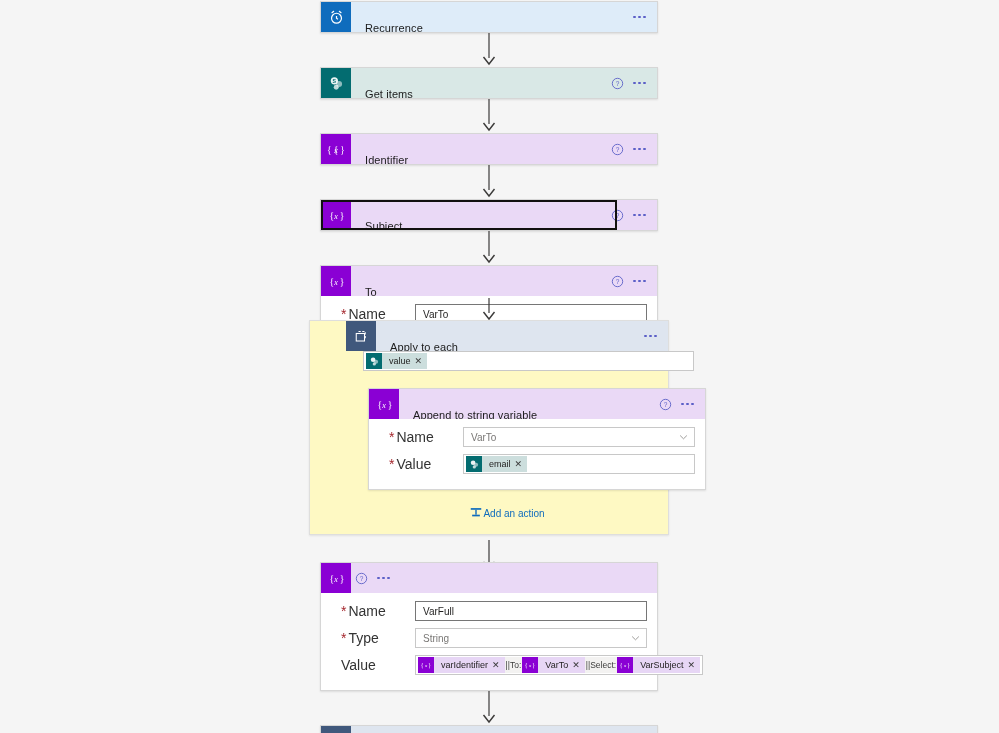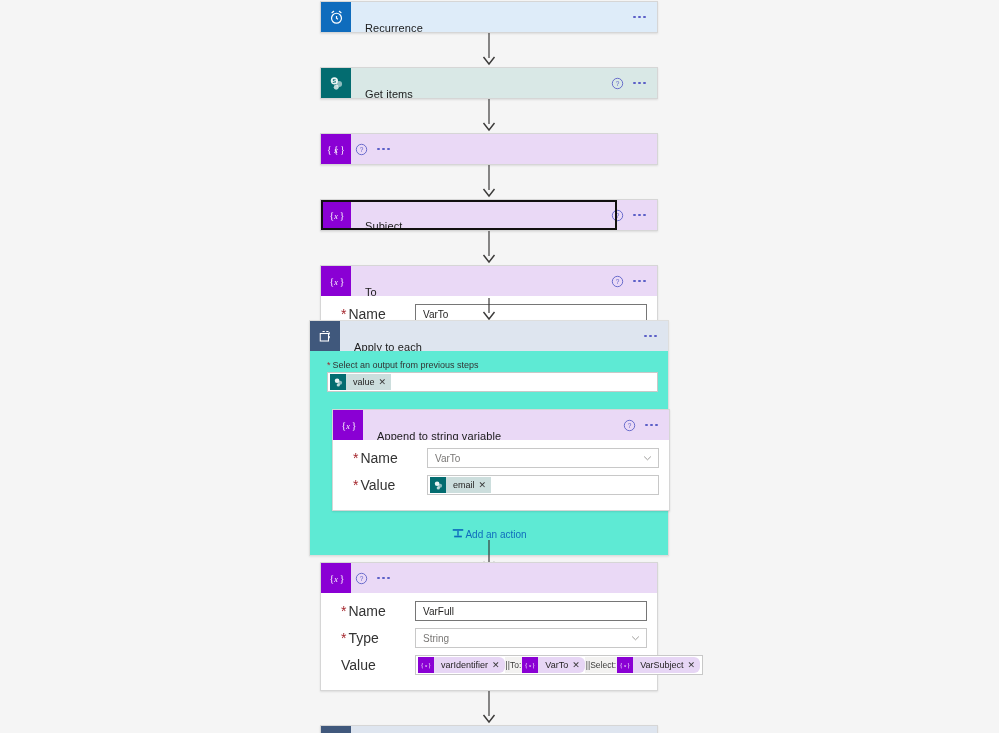--- a/index.html
+++ b/index.html
@@ -142,21 +142,21 @@
   .chip .ctxt {
     padding: 0 4px 0 7px;
     color: #201f1e;
   }
   .chip .cx {
     font-size: 9px; color: #3a3a3a;
     padding-right: 5px; line-height: 1;
   }
   .chip-teal   { background: #ccdedd; }
   .chip-teal .cico { background: #036c70; }
-  .chip-purple { background: #e7d6f5; border-radius: 6px; }
+  .chip-purple { background: #e7d6f5; }
   .chip-purple .cico { background: #8a00d4; }
   .tok-sep {
     font-size: 8.5px; color: #3b3b3b;
     padding: 0 1px;
     background: #f3f2f1;
     align-self: stretch;
     display: flex; align-items: center;
     white-space: nowrap;
   }
 
@@ -166,23 +166,24 @@
     display: flex; justify-content: center;
     pointer-events: none;
   }
   .conn svg { display: block; }
 
   
   .scope {
     position: absolute;
     left: 309px;
     width: 360px;
-    background: #5eead4;
+    background: #fef9c3;
     border: 1px solid #dededd;
     box-shadow: 0 0.6px 1.8px rgba(0,0,0,.08);
+    padding-left: 36px;
   }
   .scope-head {
     display: flex; align-items: stretch; height: 30px;
   }
   .scope-inner { padding: 0 11px 0 11px; }
   .scope-sub {
     font-size: 9px; color: #333;
     padding: 9px 0 2px 6px;
     white-space: nowrap;
   }
@@ -263,20 +264,21 @@
     <div class="card">
       <div class="card-head h-purple">
         <div class="icon-tile t-purple">
           <svg width="22" height="15" viewBox="0 0 30 18">
             <text x="15" y="13.6" text-anchor="middle" font-family="Liberation Serif, serif" font-size="13" fill="#ffffff">{</text>
             <text x="15" y="13.6" text-anchor="middle" font-family="Liberation Serif, serif" font-size="11" font-style="italic" fill="#ffffff">x</text>
             <text x="15" y="13.6" text-anchor="middle" font-family="Liberation Serif, serif" font-size="13" fill="#ffffff" dx="9">}</text>
             <text x="15" y="13.6" text-anchor="middle" font-family="Liberation Serif, serif" font-size="13" fill="#ffffff" dx="-9">{</text>
           </svg>
         </div>
+        <div class="head-title">Identifier</div>
         <div class="head-actions">
           <svg class="help-ico" viewBox="0 0 16 16">
             <circle cx="8" cy="8" r="6.4" fill="none" stroke="#5b5fc7" stroke-width="1.1"></circle>
             <text x="8" y="11.1" text-anchor="middle" font-family="Liberation Sans, sans-serif" font-size="8" fill="#5b5fc7">?</text>
           </svg>
           <div class="ellipsis">
               <i></i>
               <i></i>
               <i></i>
             </div>
@@ -395,23 +397,20 @@
         <div class="ellipsis">
             <i></i>
             <i></i>
             <i></i>
           </div>
       </div>
     </div>
 
     <div class="scope-inner">
 
-      <div class="scope-sub">
-        <span class="req">*</span><span>Select an output from previous steps</span>
-      </div>
 
       <div class="tokfield" style="margin-left:6px; width:331px;">
         <span class="chip chip-teal">
           <span class="cico">
             <svg width="11" height="11" viewBox="0 0 24 24">
               <circle cx="9" cy="8.2" r="5.1" fill="#ffffff" opacity=".92"></circle>
               <circle cx="15.6" cy="12.6" r="4.3" fill="#ffffff" opacity=".55"></circle>
               <circle cx="11.6" cy="17.4" r="3.5" fill="#ffffff" opacity=".75"></circle>
             </svg>
           </span>

